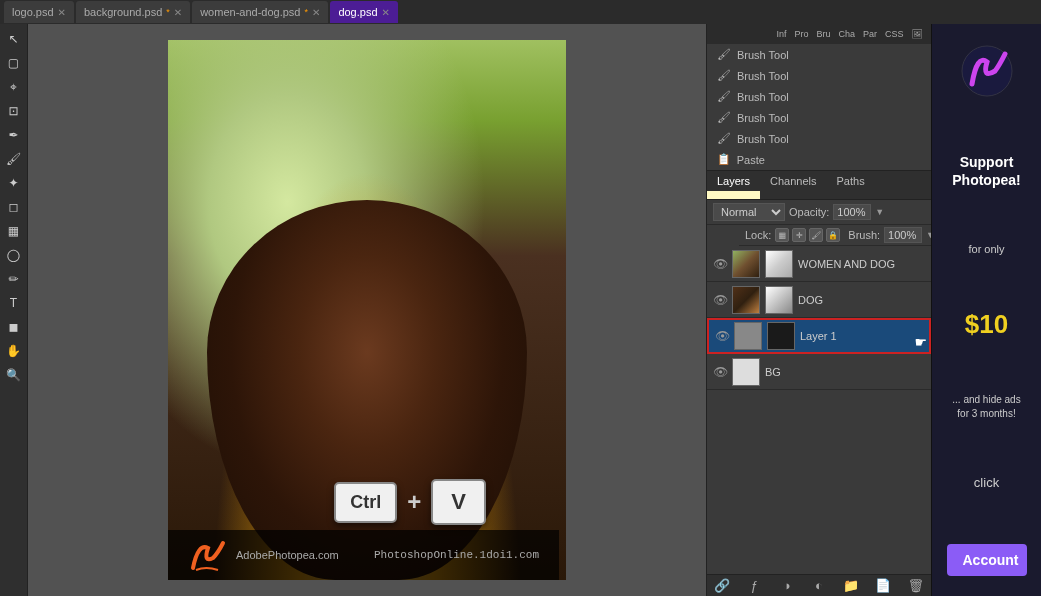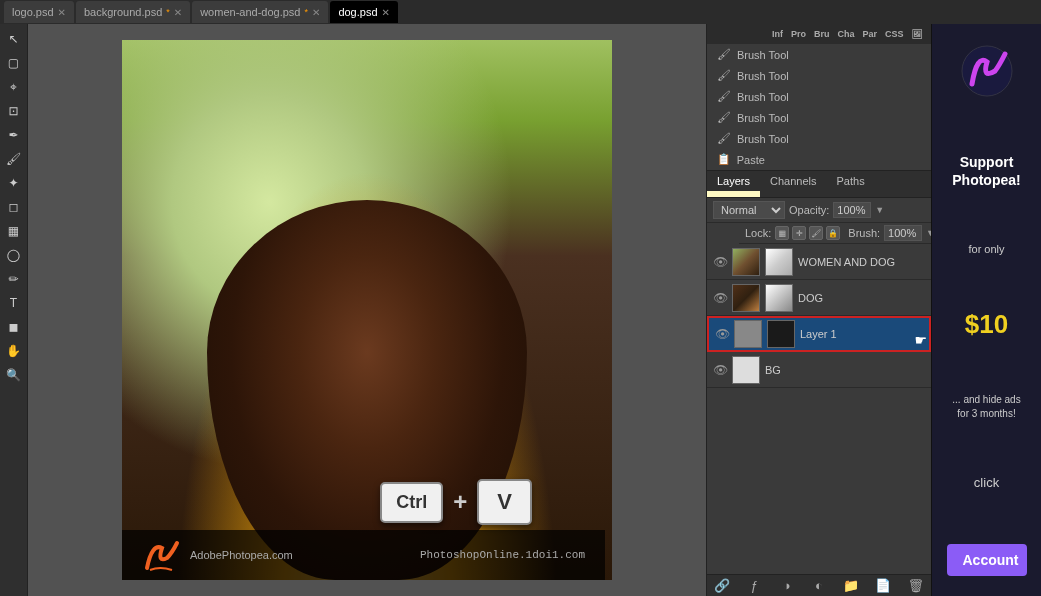--- a/index.html
+++ b/index.html
@@ -30,21 +30,21 @@
       padding: 3px 8px;
       background: #3c3c3c;
       border-radius: 3px 3px 0 0;
       font-size: 11px;
       color: #aaa;
       cursor: pointer;
       gap: 4px;
       height: 22px;
     }
     .tab.active {
-      background: #000000;
+      background: #4c1d95;
       color: #fff;
     }
     .tab .close-x {
       color: #888;
       font-size: 10px;
       cursor: pointer;
     }
     .tab .modified {
       color: #f90;
       font-size: 9px;
@@ -84,21 +84,21 @@
     .canvas-area {
       flex: 1;
       background: #525252;
       position: relative;
       overflow: hidden;
       display: flex;
       align-items: center;
       justify-content: center;
     }
     .canvas-image {
-      width: 490px;
+      width: 398px;
       height: 540px;
       position: relative;
       background: linear-gradient(135deg, #8B6914 0%, #5c3a1e 30%, #3d2010 60%, #c8a060 100%);
       overflow: hidden;
     }
     
     .dog-image-bg {
       position: absolute;
       inset: 0;
       background:
@@ -201,21 +201,20 @@
       height: 20px;
       align-items: center;
       justify-content: flex-end;
       padding-right: 4px;
     }
     .compact-nav-btn {
       font-size: 9px;
       color: #aaa;
       padding: 1px 4px;
       cursor: pointer;
-      font-weight: bold;
     }
 
     
     .panel-tabs {
       display: flex;
       background: #2f2f2f;
       border-bottom: 1px solid #222;
     }
     .panel-tab {
       padding: 4px 10px;
@@ -257,21 +256,21 @@
       border-top: 1px solid #222;
     }
     .layers-tab {
       padding: 4px 10px;
       font-size: 11px;
       cursor: pointer;
       color: #bbb;
     }
     .layers-tab.active {
       color: #fff;
-      border-bottom: 6px solid #fef9c3;
+      border-bottom: 8px solid #fef9c3;
     }
 
     
     .blend-row {
       display: flex;
       align-items: center;
       padding: 3px 6px;
       gap: 4px;
       background: #3a3a3a;
       border-bottom: 1px solid #2a2a2a;

